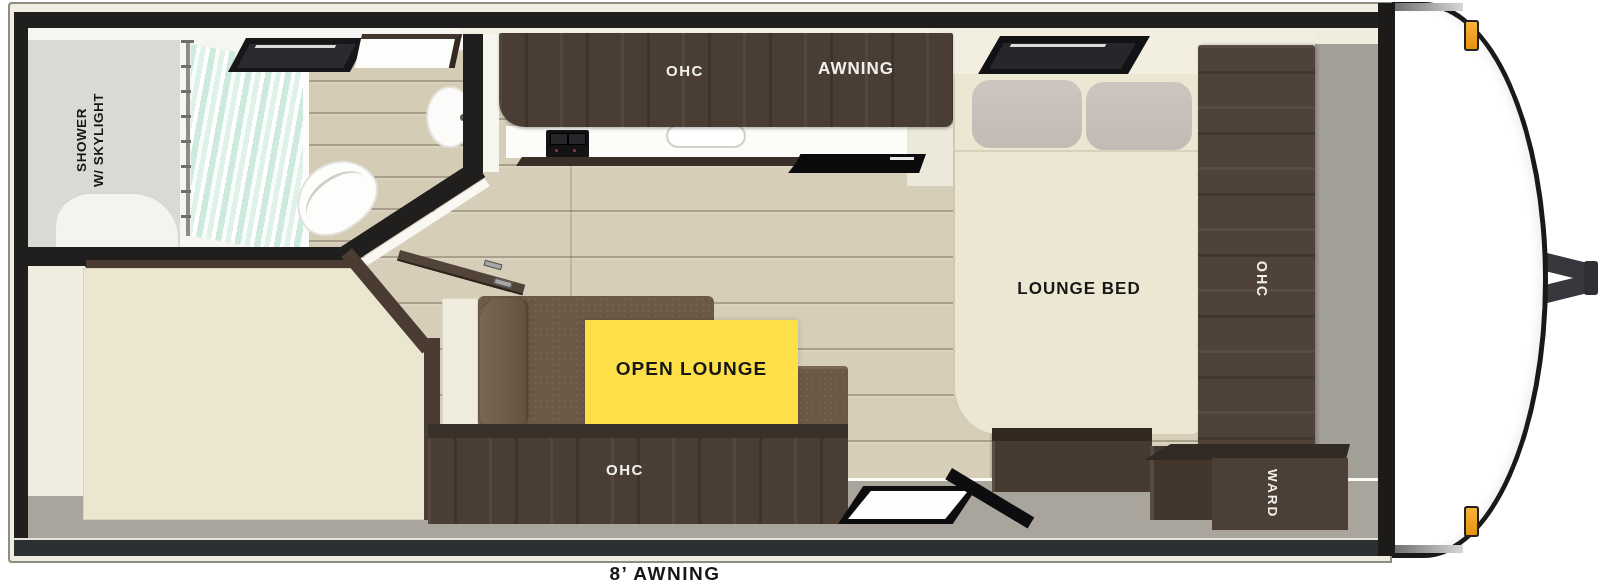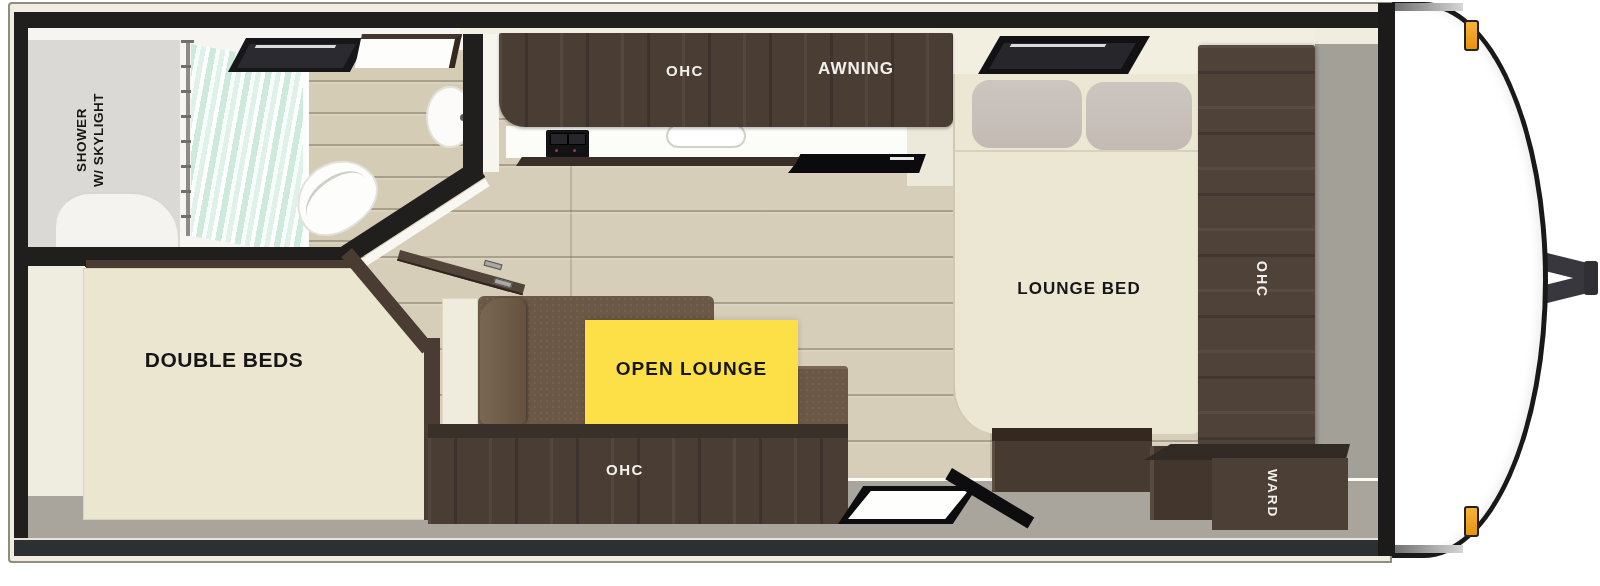--- a/index.html
+++ b/index.html
@@ -103,21 +103,20 @@
   <div class="abs wood-dark" style="left:499px;top:33px;width:454px;height:94px;border-radius:2px 2px 8px 26px;box-shadow:0 2px 3px rgba(0,0,0,.25);"></div>
   <div class="abs wlbl" style="left:640px;top:62px;width:90px;height:20px;font-size:15px;letter-spacing:1.5px;">OHC</div>
   <div class="abs wlbl" style="left:796px;top:59px;width:120px;height:20px;font-size:17px;">AWNING</div>
 
   <div class="abs" style="left:28px;top:266px;width:57px;height:274px;background:#efece0;"></div>
   <div class="abs gray-floor" style="left:28px;top:496px;width:415px;height:44px;"></div>
   <div class="abs" style="left:86px;top:260px;width:274px;height:10px;background:#4a3c33;"></div>
   <div class="abs" style="left:83px;top:268px;width:346px;height:252px;background:#ebe6d0;
               clip-path:polygon(0 0,79% 0,100% 28%,100% 100%,0 100%);box-shadow:inset 0 0 0 1px #d9d3bc;"></div>
   <div class="abs lbl" style="left:94px;top:346px;width:260px;font-size:21px;line-height:27px;letter-spacing:.5px;">
-    <div>DOUBLE BEDS</div>
   </div>
   <div class="abs" style="left:352px;top:248px;width:126px;height:14px;background:#4a3c33;transform:rotate(50deg);transform-origin:left top;"></div>
   <div class="abs" style="left:424px;top:338px;width:16px;height:182px;background:#4a3c33;"></div>
 
   <div class="abs" style="left:400px;top:250px;width:130px;height:9px;background:#53443a;border-bottom:2px solid #2e251f;
               transform:rotate(15.5deg);transform-origin:left top;"></div>
   <div class="abs" style="left:484px;top:262px;width:16px;height:4px;background:#a8a8a6;border:1px solid #555;transform:rotate(15deg);"></div>
   <div class="abs" style="left:494px;top:280px;width:16px;height:4px;background:#a8a8a6;border:1px solid #555;transform:rotate(15deg);"></div>
 
   <div class="abs" style="left:442px;top:298px;width:36px;height:130px;background:#efecdd;border:1px solid #ddd8c4;box-sizing:border-box;"></div>
@@ -153,14 +152,15 @@
 
   <div class="abs" style="left:838px;top:486px;width:140px;height:38px;background:#0d0d0f;clip-path:polygon(18% 0,100% 0,82% 100%,0 100%);"></div>
   <div class="abs" style="left:848px;top:491px;width:120px;height:28px;background:#fefefd;clip-path:polygon(19% 0,100% 0,81% 100%,0 100%);"></div>
   <div class="abs" style="left:952px;top:468px;width:96px;height:13px;background:#0d0d0f;transform:rotate(31deg);transform-origin:left top;"></div>
 
   <div class="abs wall" style="left:14px;top:12px;width:1372px;height:16px;"></div>
   <div class="abs wall" style="left:14px;top:12px;width:14px;height:531px;"></div>
   <div class="abs" style="left:14px;top:538px;width:1372px;height:18px;background:#2c3033;border-top:2px solid #e6e4d8;box-sizing:border-box;"></div>
   <div class="abs" style="left:1378px;top:3px;width:17px;height:553px;background:#1c1b1a;"></div>
 
+  <div class="abs lbl" style="left:525px;top:563px;width:280px;font-size:19px;letter-spacing:1.5px;">8’ AWNING</div>
 
 </div>
 
 </body></html>

